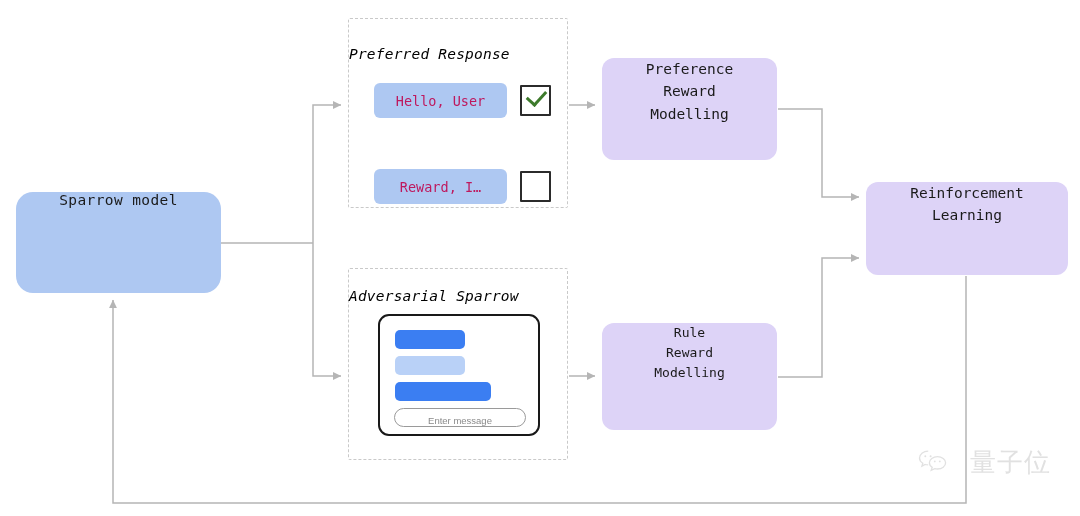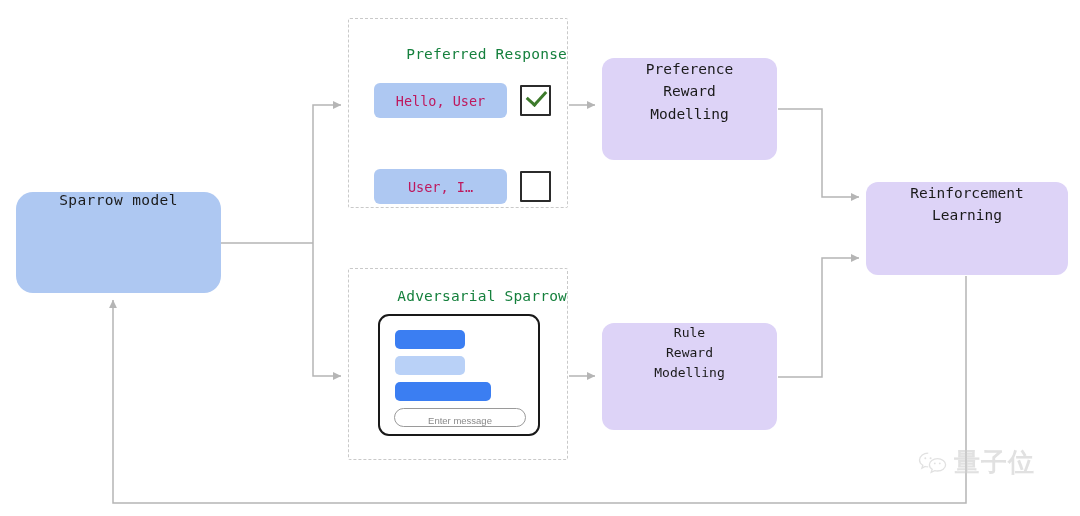--- a/index.html
+++ b/index.html
@@ -32,23 +32,23 @@
   .panel{
     position:absolute;
     border:1.4px dashed #c9c9c9;
     box-sizing:border-box;
     border-radius:2px;
   }
   #panel-pref{left:348px;top:18px;width:220px;height:190px;}
   #panel-adv{left:348px;top:268px;width:220px;height:192px;}
 
   .panel-title{
-    position:absolute;left:0;right:0;text-align:right;
+    position:absolute;left:0;right:0;text-align:left;
     font-family:"DejaVu Sans Mono", monospace;
-    font-size:14.5px;color:#15803d;letter-spacing:.2px;
+    font-size:14.5px;color:#000000;letter-spacing:.2px;font-style:italic;
   }
   #panel-pref .panel-title{top:27px;}
   #panel-adv .panel-title{top:19px;}
 
   
   .resp-row{position:absolute;display:flex;align-items:center;gap:13px;left:25px;}
   .resp-pill{
     width:133px;height:35px;background:#aec8f2;border-radius:6px;
     display:flex;align-items:center;justify-content:center;
     font-family:"DejaVu Sans Mono", monospace;font-size:13.5px;color:#be185d;
@@ -77,23 +77,22 @@
     position:absolute;left:14px;top:92px;width:132px;height:19px;
     border:1.3px solid #9a9a9a;border-radius:11px;background:#fff;
     display:flex;align-items:flex-end;justify-content:center;
     font-family:"Liberation Sans", sans-serif;font-size:9.5px;color:#8a8a8a;
     box-sizing:border-box;
   }
 
   
   #watermark{
     position:absolute;left:918px;top:449px;
-    display:flex;align-items:flex-end;gap:6px;
+    display:flex;align-items:flex-start;gap:22px;
     opacity:.62;
-    font-weight:bold;
   }
   #watermark .wm-text{
     font-family:"DejaVu Sans", sans-serif;
     font-size:26px;color:#cfcfcf;letter-spacing:1px;line-height:1;
   }
 </style>
 </head>
 <body>
 
 <div id="stage">
@@ -146,21 +145,21 @@
 
     <div class="resp-row" style="top:64px">
       <div class="resp-pill">Hello, User</div>
       <div class="resp-box">
           <span class="chk"></span>
         </div>
     </div>
 
 
     <div class="resp-row" style="top:150px">
-      <div class="resp-pill">User, I…</div>
+      <div class="resp-pill">Reward, I…</div>
       <div class="resp-box"></div>
     </div>
   </div>
 
   <div class="panel" id="panel-adv">
     <div class="panel-title">Adversarial Sparrow</div>
 
     <div id="chat">
       <div class="bar bar-a"></div>
       <div class="bar bar-b"></div>

